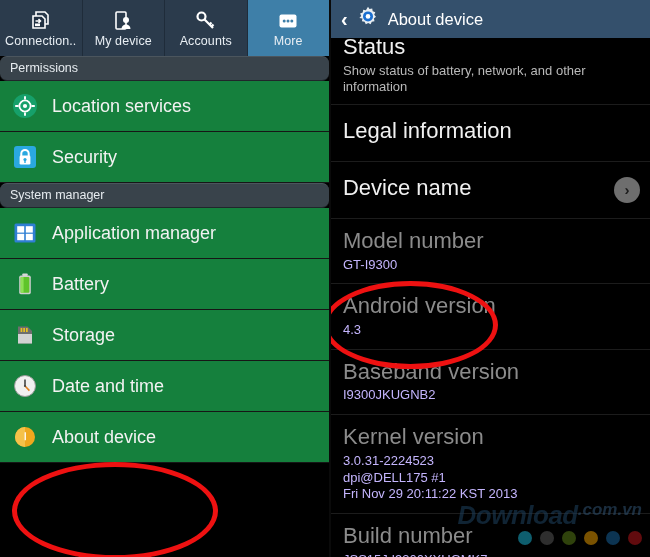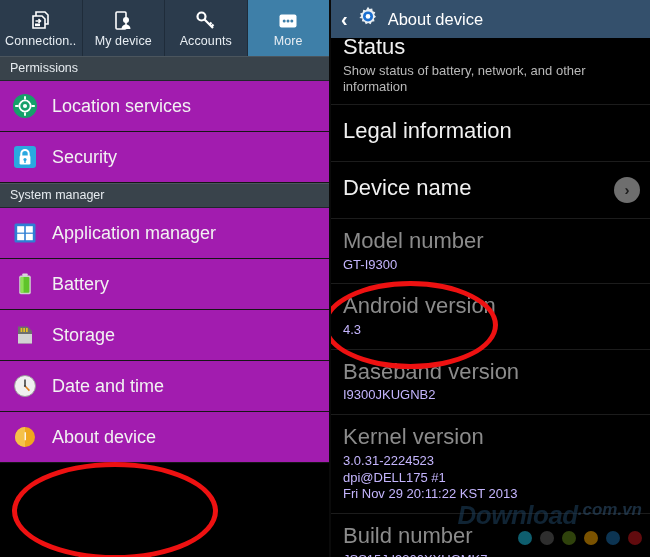--- a/index.html
+++ b/index.html
@@ -12,24 +12,24 @@
 
   .tabbar{display:flex;height:56px;background:#2b3b4c;}
   .tab{flex:1;display:flex;flex-direction:column;align-items:center;justify-content:center;
        background:#2b3b4c;border-right:1px solid #1f2c3a;position:relative;}
   .tab:last-child{border-right:none;}
   .tab.active{background:#3e7fa8;}
   .tab-icon{height:24px;display:flex;align-items:center;justify-content:center;margin-bottom:1px;}
   .tab-label{font-size:12.5px;color:#e8eef3;letter-spacing:.1px;white-space:nowrap;}
 
   .sect{background:#39434b;color:#e6ebef;font-size:12.5px;padding:4px 10px 5px 10px;
-        border-top:1px solid #4b555d;border-bottom:1px solid #20262b;}
+        border-top:1px solid #4b555d;border-bottom:1px solid #20262b;border-radius:7px;}
 
   .row{display:flex;align-items:center;height:50px;padding:0 0 0 10px;
-       border-bottom:1px solid #161616;background:#a21caf;}
+       border-bottom:1px solid #161616;background:#15803d;}
   .row-ico{width:30px;height:30px;flex:0 0 30px;display:flex;align-items:center;justify-content:center;margin-right:12px;}
   .row-lbl{font-size:18px;color:#f2f2f2;}
 
   
   .right{position:relative;width:320px;height:557px;background:#000;overflow:hidden;}
   .rhead{height:38px;background:#34506c;display:flex;align-items:center;padding:0 10px;}
   .rhead .back{color:#fff;font-size:20px;line-height:1;margin-right:8px;font-weight:bold;}
   .rhead .title{color:#fff;font-size:16.5px;margin-left:8px;}
 
   .ritem{padding:5px 12px 8px 12px;border-bottom:1px solid #1c1c1c;position:relative;}

